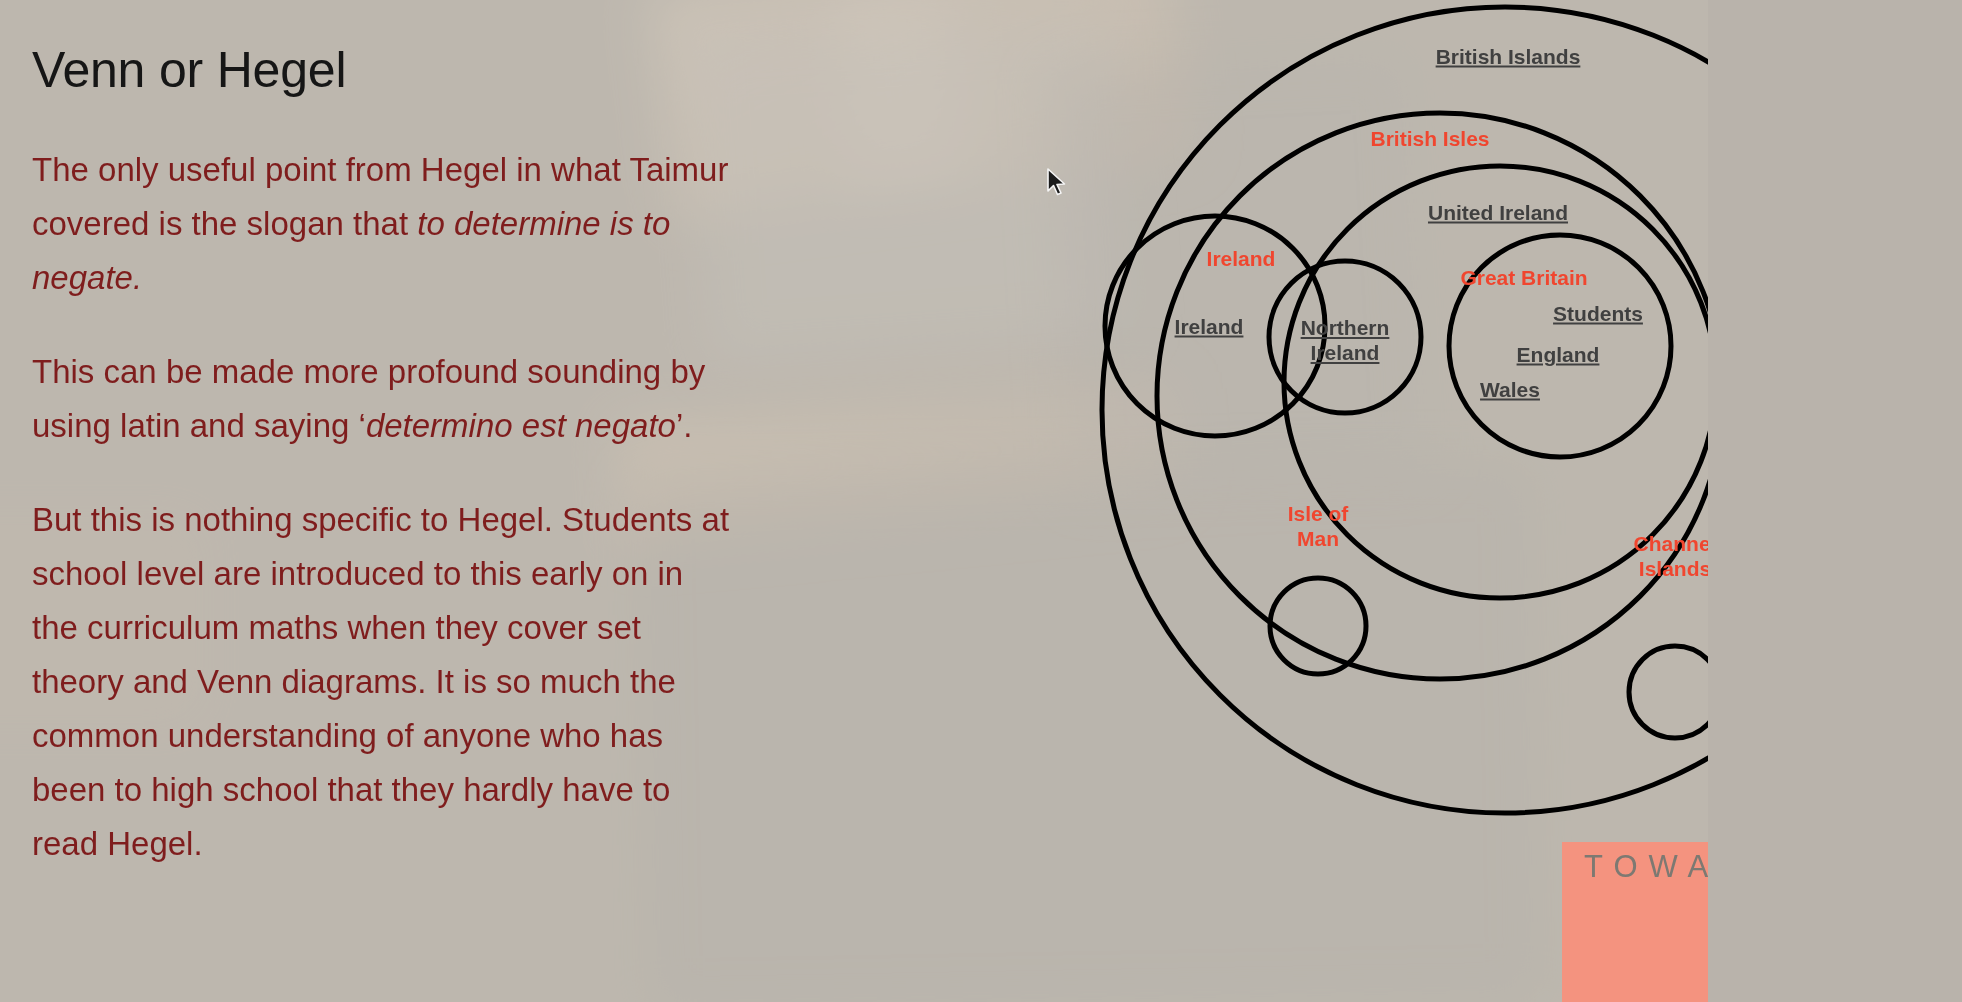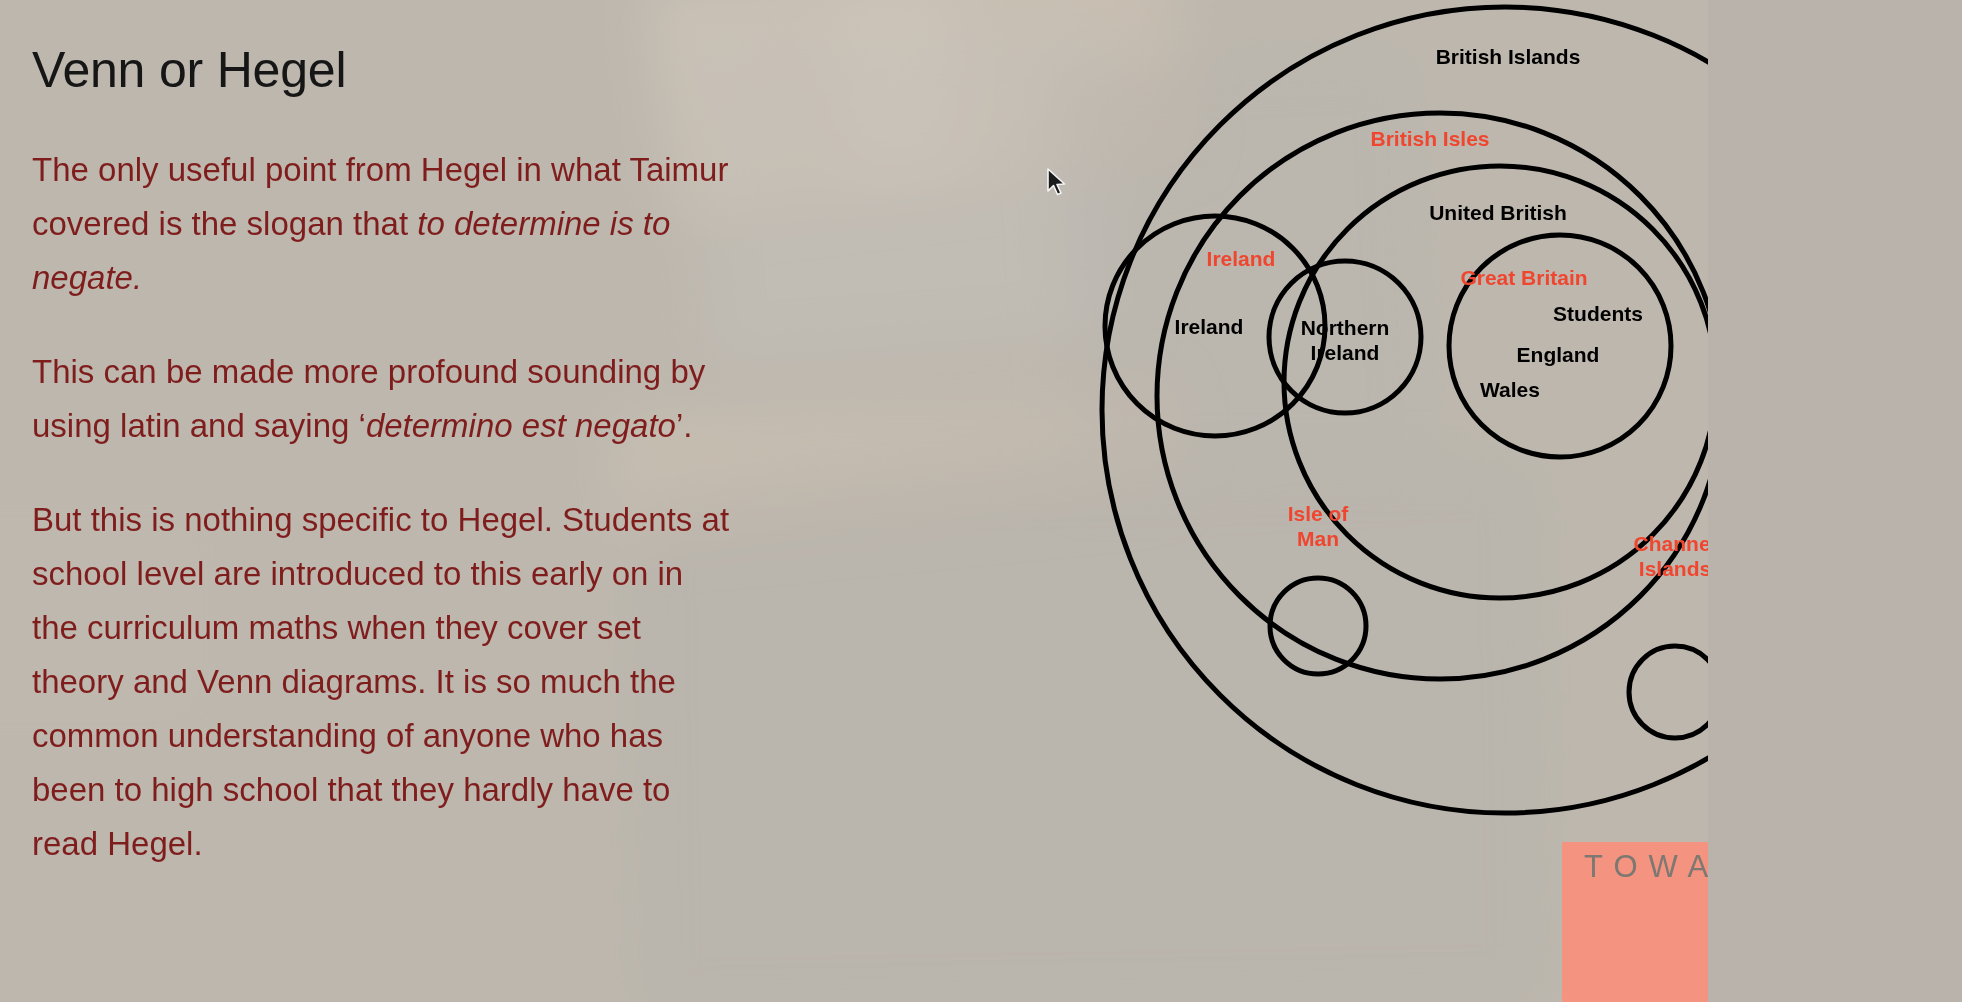--- a/index.html
+++ b/index.html
@@ -113,21 +113,21 @@
   #venn svg { display: block; }
   .venn-label {
     position: absolute;
     font-size: 21px;
     font-weight: bold;
     white-space: nowrap;
     text-align: center;
     transform: translate(-50%, -50%);
     line-height: 25px;
   }
-  .lbl-blue { color: #000000; }
+  .lbl-blue { color: #404040; text-decoration: underline; }
   .lbl-red  { color: #f0462f; }
 
   
   #banner {
     position: absolute;
     left: 1552px;
     top: 832px;
     width: 410px;
     height: 170px;
     display: flex;
@@ -198,21 +198,21 @@
         <circle cx="420" cy="382" r="216"></circle>
         <circle cx="480" cy="346" r="111"></circle>
         <circle cx="135" cy="326" r="110"></circle>
         <circle cx="265" cy="337" r="76"></circle>
         <circle cx="238" cy="626" r="48"></circle>
         <circle cx="595" cy="692" r="46"></circle>
       </svg>
     <div id="venn-labels">
         <div class="venn-label lbl-blue" style="left: 428px; top: 56px;">British Islands</div>
         <div class="venn-label lbl-red" style="left: 350px; top: 127px; margin-top: 11px;">British Isles</div>
-        <div class="venn-label lbl-blue" style="left: 418px; top: 212px;">United British</div>
+        <div class="venn-label lbl-blue" style="left: 418px; top: 212px;">United Ireland</div>
         <div class="venn-label lbl-red" style="left: 444px; top: 277px;">Great Britain</div>
         <div class="venn-label lbl-blue" style="left: 518px; top: 313px;">Students</div>
         <div class="venn-label lbl-blue" style="left: 478px; top: 354px; text-align: right;">England</div>
         <div class="venn-label lbl-blue" style="left: 430px; top: 389px;">Wales</div>
         <div class="venn-label lbl-red" style="left: 161px; top: 258px;">Ireland</div>
         <div class="venn-label lbl-blue" style="left: 129px; top: 326px;">Ireland</div>
         <div class="venn-label lbl-blue" style="left: 265px; top: 340px;">Northern<br>Ireland</div>
         <div class="venn-label lbl-red" style="left: 238px; top: 526px;">Isle of<br>Man</div>
         <div class="venn-label lbl-red" style="left: 595px; top: 556px;">Channel<br>Islands</div>
       </div>

